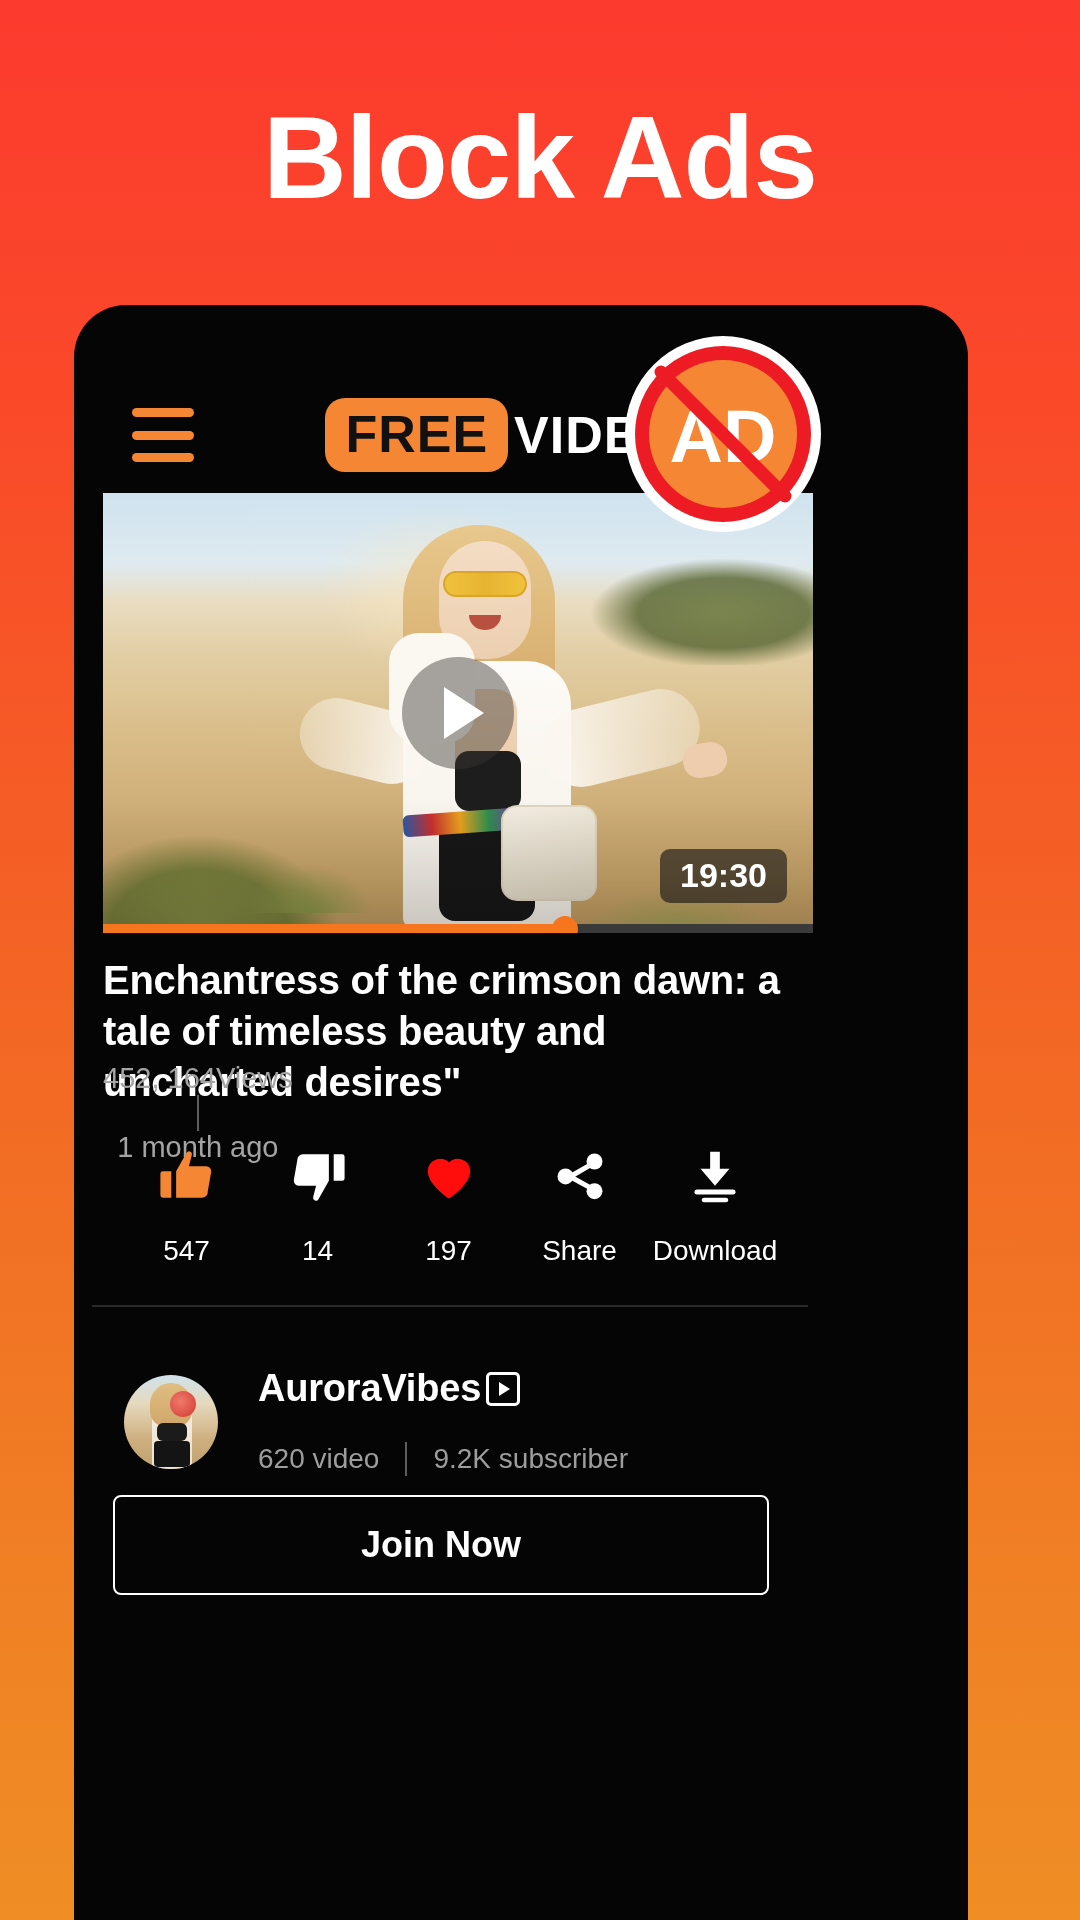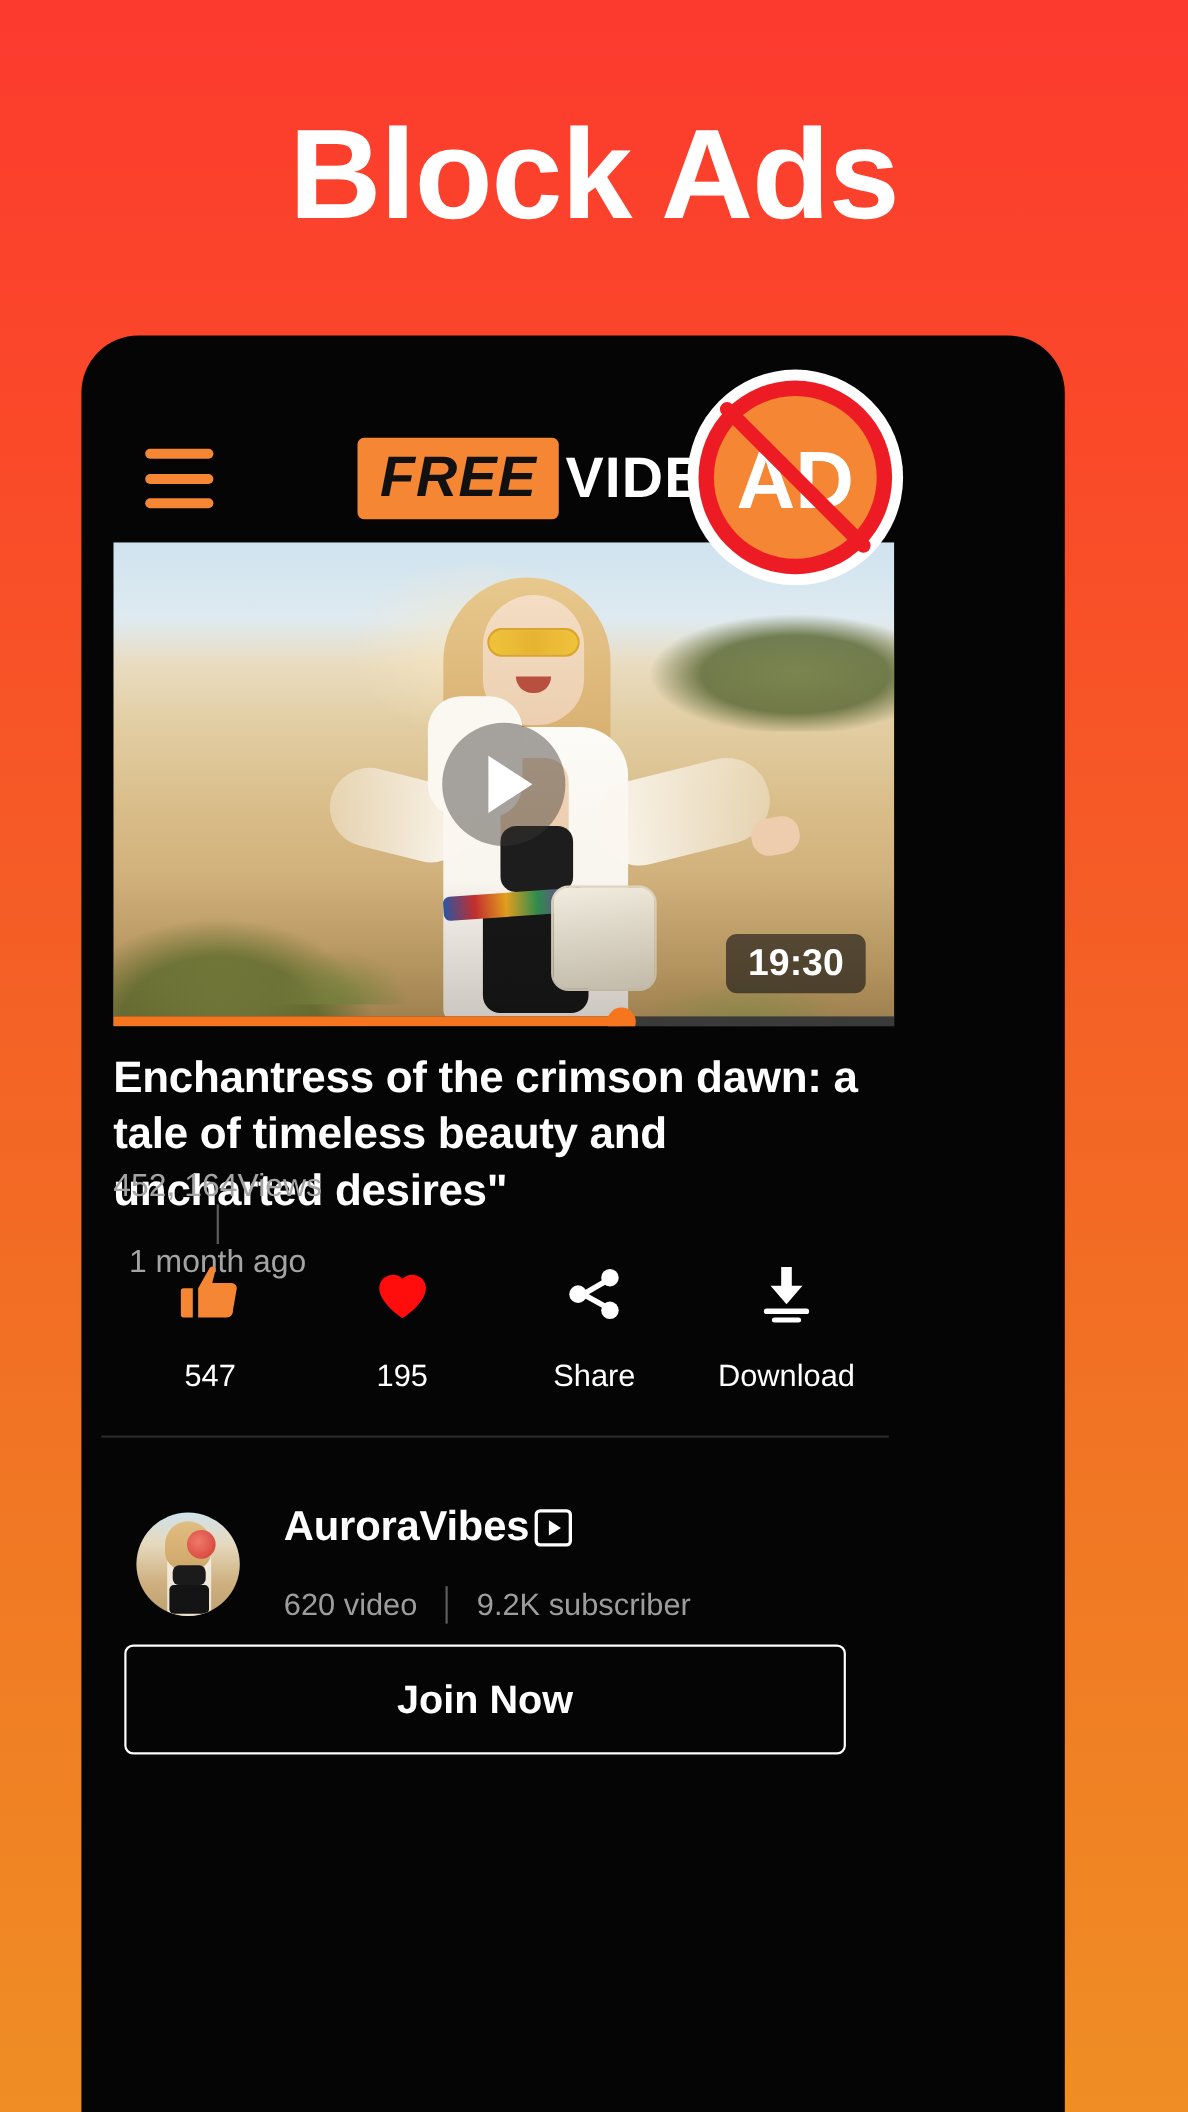--- a/index.html
+++ b/index.html
@@ -55,23 +55,22 @@
     top:18px;
     display:flex; align-items:center; justify-content:center;
   }
   .brand-free {
     background:#F58634;
     color:#111111;
     font-size:52px;
     font-weight:bold;
     letter-spacing:1px;
     padding:10px 20px 12px 20px;
-    border-radius:6px;
+    border-radius:20px;
     line-height:1;
-    font-style:italic;
   }
   .brand-videos {
     color:#ffffff;
     font-size:52px;
     font-weight:bold;
     letter-spacing:1px;
     line-height:1;
     margin-left:6px;
   }
 
@@ -421,28 +420,36 @@
 
     <div class="action">
       <div class="action-ico">
         <svg width="58" height="58" viewBox="0 0 24 24">
             <path fill="#F58634" d="M2 10h3.5v11H2a1 1 0 0 1-1-1V11a1 1 0 0 1 1-1Zm5.5 0 4.3-7.6a1.2 1.2 0 0 1 2.2.9L12.8 8H20a2 2 0 0 1 2 2.3l-1.4 8A2.4 2.4 0 0 1 18.2 21H7.5V10Z"></path>
           </svg>
       </div>
       <div class="action-lbl">547</div>
     </div>
 
+    <div class="action">
+      <div class="action-ico">
+        <svg width="58" height="58" viewBox="0 0 24 24">
+            <path fill="#FFFFFF" d="M22 14h-3.5V3H22a1 1 0 0 1 1 1v9a1 1 0 0 1-1 1Zm-5.5 0-4.3 7.6a1.2 1.2 0 0 1-2.2-.9L11.2 16H4a2 2 0 0 1-2-2.3l1.4-8A2.4 2.4 0 0 1 5.8 3h10.7v11Z"></path>
+          </svg>
+      </div>
+      <div class="action-lbl">14</div>
+    </div>
 
     <div class="action">
       <div class="action-ico">
         <svg width="60" height="60" viewBox="0 0 24 24">
             <path fill="#FF0D0D" d="M12 21s-8.5-5.4-8.5-11A5 5 0 0 1 12 6.6 5 5 0 0 1 20.5 10c0 5.6-8.5 11-8.5 11Z"></path>
           </svg>
       </div>
-      <div class="action-lbl">195</div>
+      <div class="action-lbl">197</div>
     </div>
 
     <div class="action">
       <div class="action-ico">
         <svg width="58" height="58" viewBox="0 0 24 24">
           <path stroke="#FFFFFF" stroke-width="2.1" fill="none" d="M8.2 12.1 16 7.6M8.2 12.4 16 16.7"></path>
           <circle cx="18" cy="6" r="3.3" fill="#FFFFFF"></circle>
           <circle cx="6" cy="12.2" r="3.3" fill="#FFFFFF"></circle>
           <circle cx="18" cy="18.3" r="3.3" fill="#FFFFFF"></circle>
         </svg>

